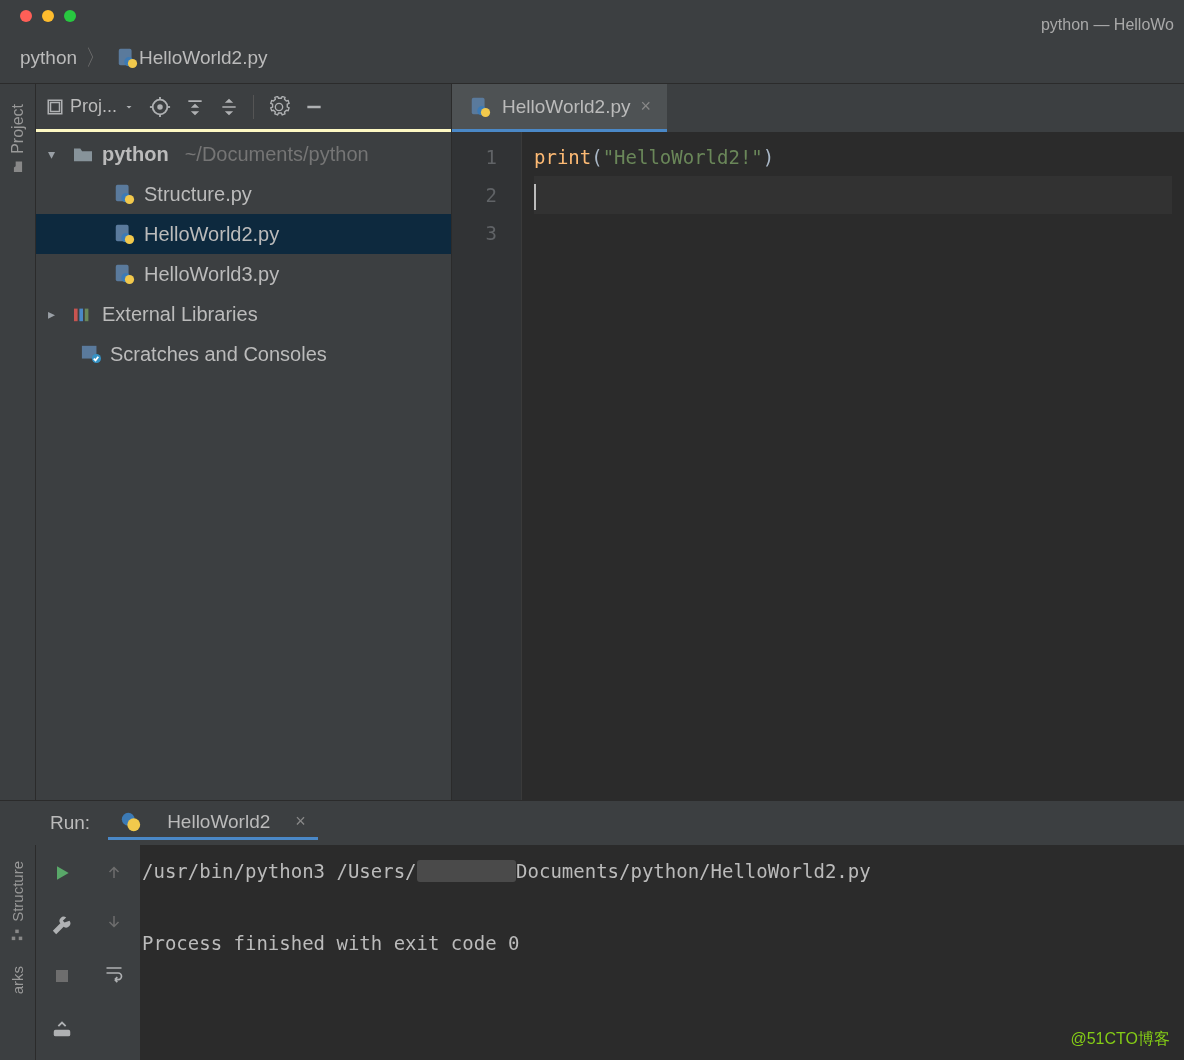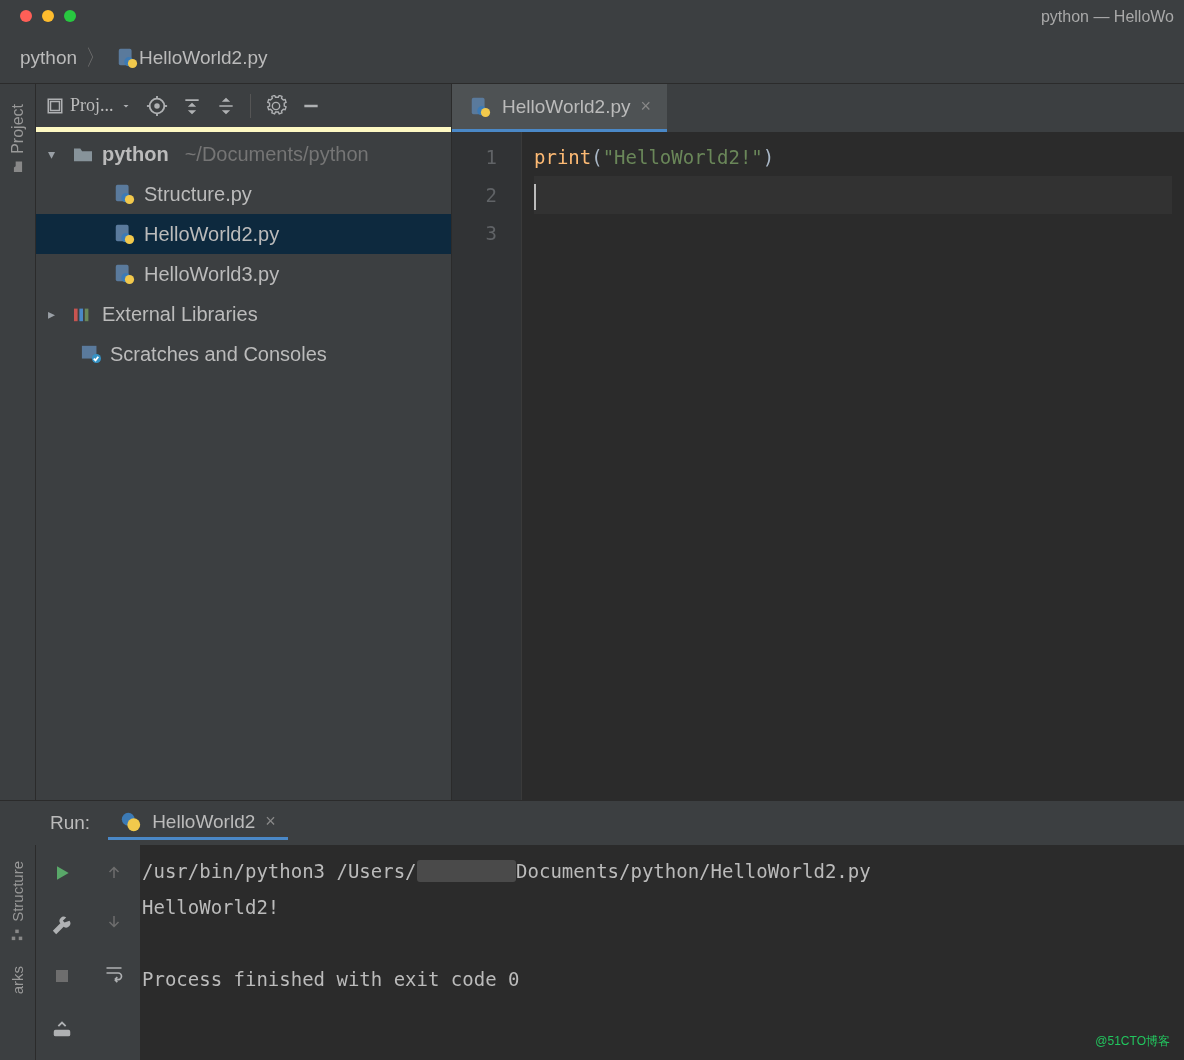--- a/index.html
+++ b/index.html
@@ -30,21 +30,21 @@
   width: 12px;
   height: 12px;
   border-radius: 50%;
 }
 .tl-red { background: #ff5f57; }
 .tl-yellow { background: #febc2e; }
 .tl-green { background: #28c840; }
 .window-title {
   position: absolute;
   right: 10px;
-  top: 8px;
+  top: 16px;
   font-size: 16px;
   color: #a9a9a9;
   font-weight: 500;
 }
 
 
 .breadcrumb-bar {
   height: 52px;
   display: flex;
   align-items: center;
@@ -92,22 +92,21 @@
   border-right: 1px solid #2b2b2b;
   display: flex;
   flex-direction: column;
 }
 .project-toolbar {
   height: 48px;
   display: flex;
   align-items: center;
   padding: 0 10px;
   gap: 14px;
-  border-bottom: 5px solid #fef9c3;
-  font-family: Liberation Serif, serif;
+  border-bottom: 3px solid #fef9c3;
 }
 .project-label {
   display: flex;
   align-items: center;
   gap: 6px;
   font-size: 18px;
   color: #bbbbbb;
 }
 .toolbar-icon {
   color: #afb1b3;
@@ -237,21 +236,21 @@
   display: flex;
   align-items: center;
   padding-left: 50px;
   gap: 18px;
   font-size: 19px;
 }
 .run-label { color: #bbbbbb; }
 .run-tab {
   display: flex;
   align-items: center;
-  gap: 10px;
+  gap: 25px;
   padding: 4px 12px;
   color: #bbbbbb;
   border-bottom: 3px solid #4a88c7;
 }
 .run-body {
   flex: 1;
   display: flex;
 }
 .run-left-rail {
   width: 36px;
@@ -299,22 +298,22 @@
 .console .blur {
   background: #4a4a4a;
   color: transparent;
   border-radius: 3px;
   padding: 0 4px;
 }
 .watermark {
   position: absolute;
   right: 14px;
   bottom: 10px;
-  font-size: 12px;
-  color: #22c55e;
+  font-size: 16px;
+  color: #84cc16;
 }
 </style>
 </head>
 <body>
 
 <div class="titlebar">
   <div class="traffic-lights">
     <div class="traffic-light tl-red"></div>
     <div class="traffic-light tl-yellow"></div>
     <div class="traffic-light tl-green"></div>
@@ -534,20 +533,19 @@
           </svg></span>
       <span><svg width="18" height="18" viewBox="0 0 24 24" fill="none" stroke="#6e6e6e" stroke-width="2">
             <path d="M12 4v14M6 12l6 6 6-6"></path>
           </svg></span>
       <span><svg width="20" height="20" viewBox="0 0 24 24" fill="none" stroke="#afb1b3" stroke-width="2">
             <path d="M3 6h18M3 12h14a4 4 0 010 8h-4m0 0l3-3m-3 3l3 3"></path>
           </svg></span>
     </div>
     <div class="console">
       <div><span>/usr/bin/python3 /Users/</span><span class="blur">XXXXXXXX</span><span>Documents/python/HelloWorld2.py</span></div>
-      <div>HelloWorld2!</div>
       <div>&nbsp;</div>
       <div>Process finished with exit code 0</div>
     </div>
   </div>
 </div>
 
 <div class="watermark">@51CTO博客</div>
 
 </body></html>

